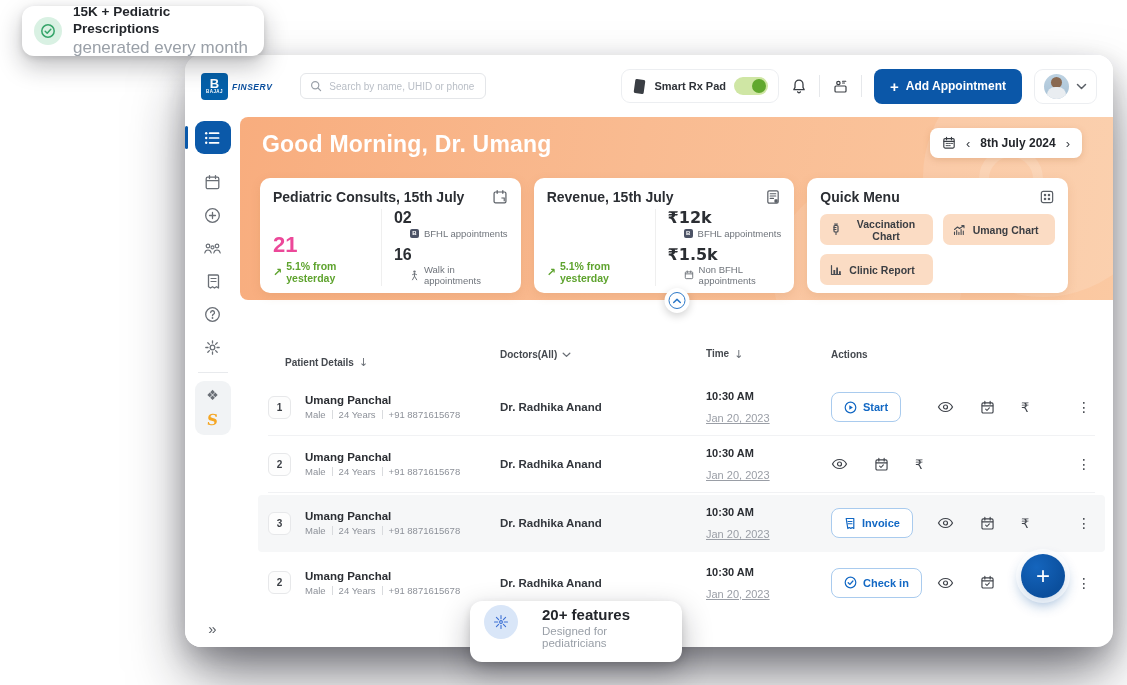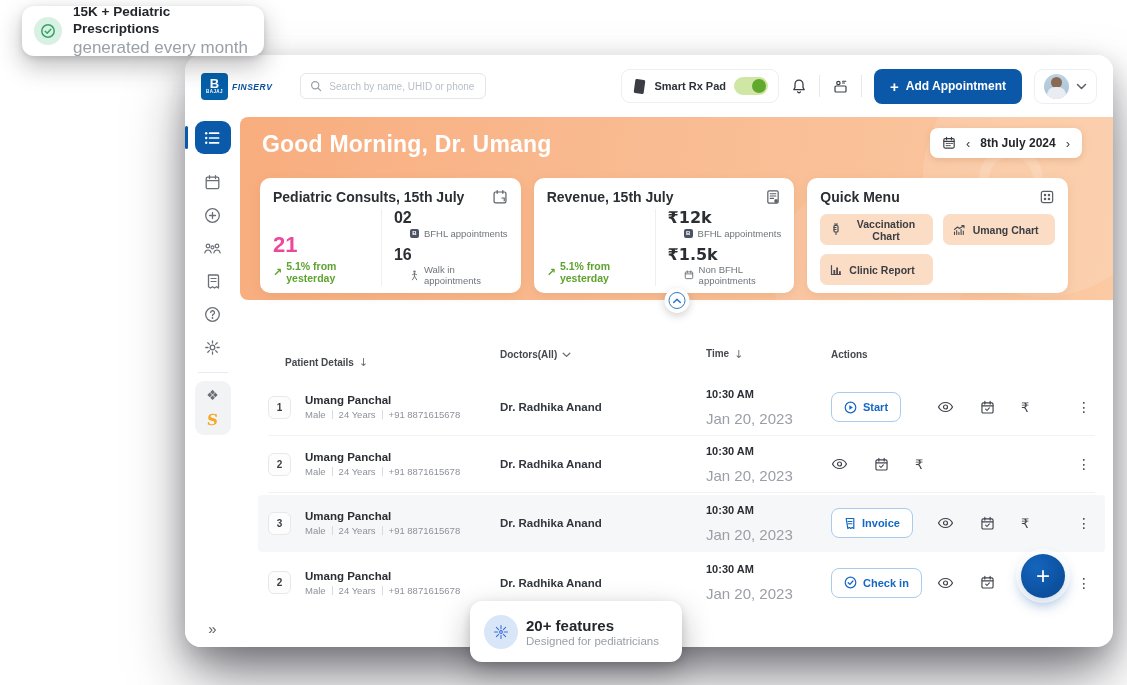--- a/index.html
+++ b/index.html
@@ -13,21 +13,21 @@
     border-radius:12px; box-shadow:0 10px 24px rgba(20,20,30,.28), 0 2px 6px rgba(0,0,0,.12);
     display:flex; align-items:center; gap:11px; padding:0 12px; z-index:40; }
   .top-badge .check-circ { width:28px; height:28px; border-radius:50%; background:#d9f1e3;
     display:flex; align-items:center; justify-content:center; flex:0 0 auto; }
   .top-badge .tb-title { font-size:13.5px; font-weight:bold; color:#23262b; line-height:1.25; }
   .top-badge .tb-sub { font-size:17px; color:#9aa0a8; }
 
   
   .bottom-badge { position:absolute; left:470px; top:601px; width:212px; height:61px; background:#fff;
     border-radius:12px; box-shadow:0 12px 30px rgba(20,20,30,.30), 0 3px 8px rgba(0,0,0,.12);
-    display:flex; align-items:center; gap:8px; padding:4px 14px; z-index:40; }
+    display:flex; align-items:flex-start; gap:24px; padding:4px 14px; z-index:40; }
   .bottom-badge .spark-circ { width:34px; height:34px; border-radius:50%; background:#d9e6f8;
     display:flex; align-items:center; justify-content:center; flex:0 0 auto; }
   .bottom-badge .bb-title { font-size:15px; font-weight:bold; color:#23262b; line-height:1.3; }
   .bottom-badge .bb-sub { font-size:11.5px; color:#9aa0a8; }
 
   
   .app-window { position:absolute; left:185px; top:55px; width:928px; height:592px; background:#fff;
     border-radius:16px; overflow:hidden; z-index:10;
     box-shadow:0 32px 60px -6px rgba(22,22,32,.55), 0 10px 26px rgba(22,22,32,.22); }
 
@@ -131,21 +131,21 @@
   .t-row.shaded { background:#f6f7f8; border-radius:4px; border-bottom-color:transparent; margin:2px -10px; padding:0 10px; }
   .tc-patient { flex:0 0 232px; display:flex; align-items:center; gap:14px; }
   .row-num { width:23px; height:23px; border:1px solid #e7e8ea; background:#fdfdfd; border-radius:6px;
     display:flex; align-items:center; justify-content:center; font-size:10px; font-weight:bold; color:#3a3e44; }
   .p-name { font-size:11.5px; font-weight:bold; color:#2b2e33; }
   .p-meta { font-size:9.5px; color:#8d9199; margin-top:3px; display:flex; align-items:center; }
   .p-meta .sep { width:1px; height:9px; background:#d9dbde; margin:0 6px; }
   .tc-doctor { flex:0 0 206px; font-size:11.5px; font-weight:bold; color:#33373d; }
   .tc-time { flex:0 0 125px; }
   .t-time { font-size:11px; font-weight:bold; color:#2b2e33; }
-  .t-date { font-size:15px; color:#9a9ea6; margin-top:10px; }
+  .t-date { font-size:11px; color:#9a9ea6; margin-top:10px;text-decoration:underline; }
   .tc-actions { flex:1; display:flex; align-items:center; }
   .act-slot { width:106px; }
   .act-btn { display:inline-flex; align-items:center; gap:6px; height:30px; padding:0 12px; background:#fff;
     border:1px solid #a9cbee; border-radius:8px; color:#1268c4; font-size:11px; font-weight:bold; cursor:pointer; font-family:inherit; }
   .act-ico { color:#4a4e54; display:flex; cursor:pointer; margin-right:26px; }
   .act-rupee { font-family:"DejaVu Sans", sans-serif; font-size:13px; color:#3f434a; cursor:pointer; margin-right:0; }
   .kebab { margin-left:auto; font-family:"DejaVu Sans", sans-serif; font-size:14px; color:#3f434a; cursor:pointer; padding:0 4px; }
 
   
   .fab { position:absolute; left:1021px; top:554px; width:44px; height:44px; border-radius:50%;

